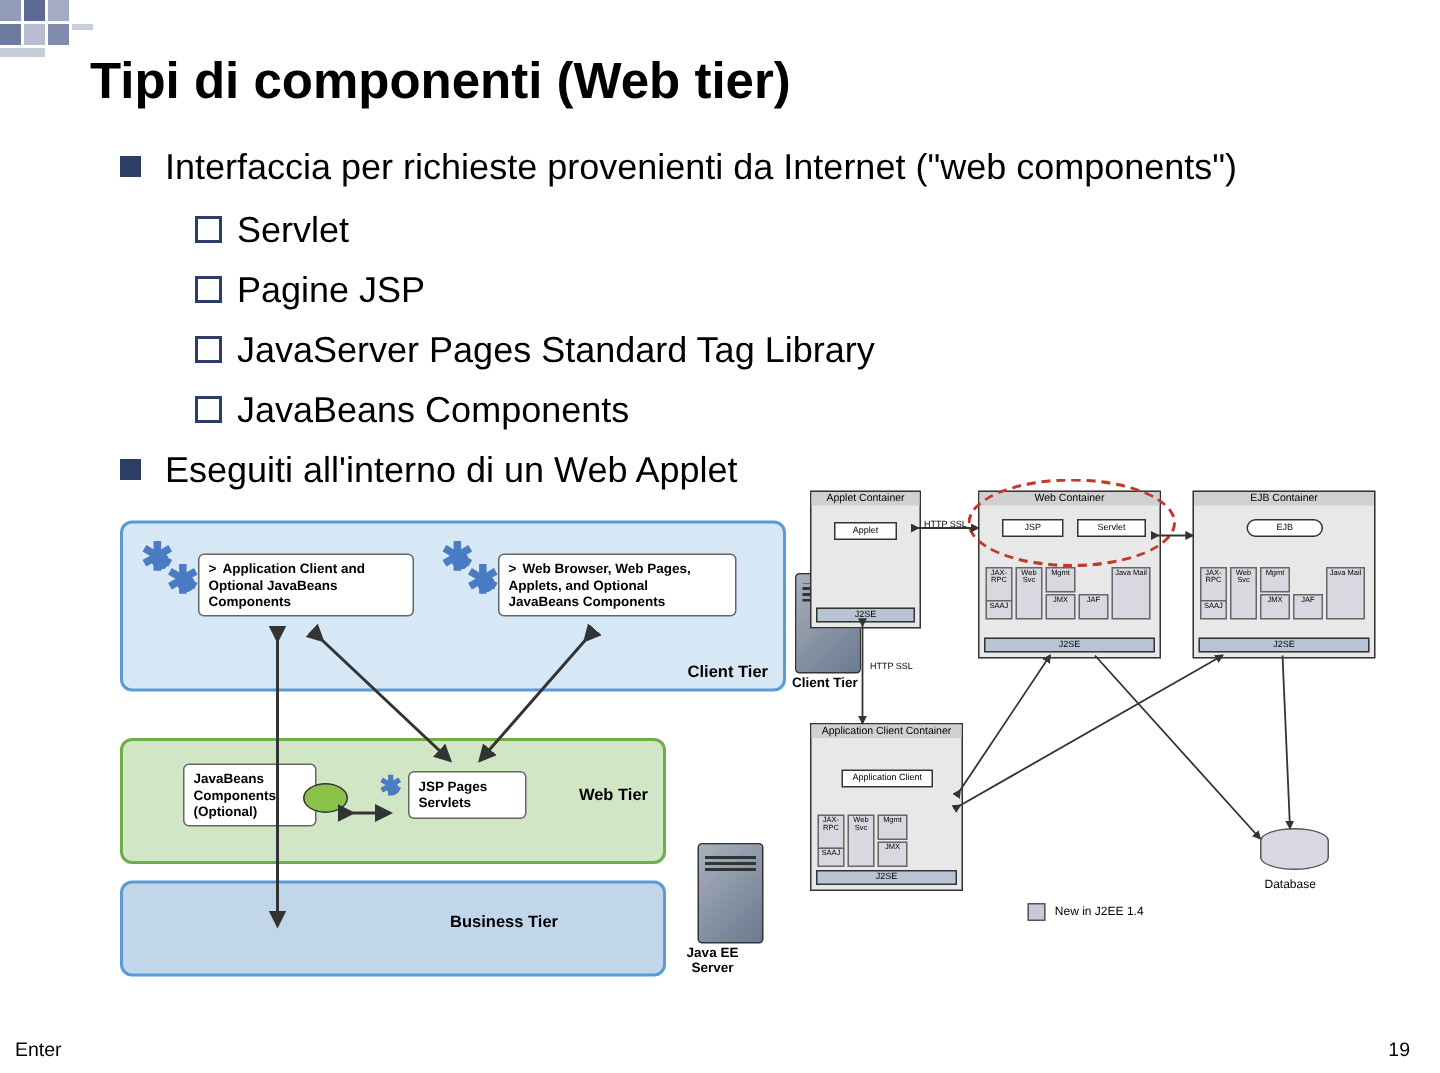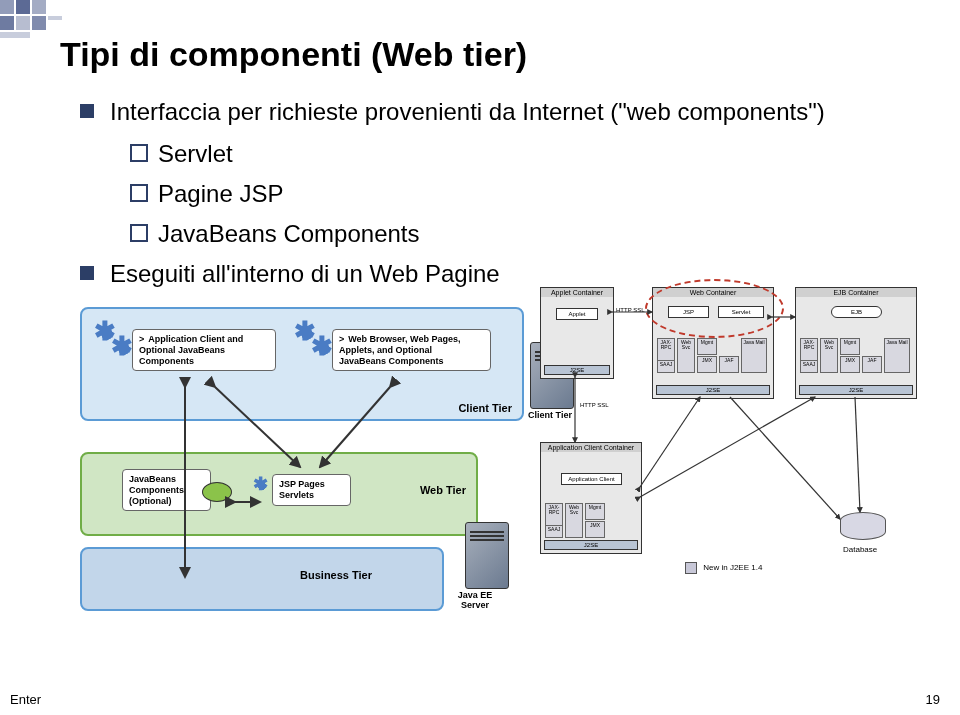--- a/index.html
+++ b/index.html
@@ -98,21 +98,20 @@
     background: #d6e7f5;
   }
   .client-tier .label { position: absolute; right: 10px; bottom: 45px; font-size: 11px; }
   .web-tier {
     left: 10px;
     top: 145px;
     width: 360px;
     height: 80px;
     border-color: #70ad47;
     background: #d0e6c4;
-    padding-left: 34px;
   }
   .web-tier .label { position: absolute; right: 10px; top: 30px; font-size: 11px; }
   .business-tier {
     left: 10px;
     top: 240px;
     width: 360px;
     height: 60px;
     border-color: #5b9bd5;
     background: #c2d6ea;
   }
@@ -251,23 +250,24 @@
 </div>
 
 <div class="content">
   <h1>Tipi di componenti (Web tier)</h1>
 
   <div class="bullet-list">
     <div class="bullet-item">Interfaccia per richieste provenienti da Internet ("web components")</div>
     <div class="sub-list">
       <div class="sub-item">Servlet</div>
       <div class="sub-item">Pagine JSP</div>
+      <div class="sub-item">JavaServer Pages Standard Tag Library</div>
       <div class="sub-item">JavaBeans Components</div>
     </div>
-    <div class="bullet-item">Eseguiti all'interno di un Web Pagine</div>
+    <div class="bullet-item">Eseguiti all'interno di un Web Applet</div>
   </div>
 
   <div class="diagram-area">
 
     <div class="diagram-left">
 
       <div class="tier-box client-tier">
         <div class="gear-icon" style="left:15px;top:15px"></div>
         <div class="gear-icon" style="left:32px;top:30px"></div>
         <div class="inner-box" style="left:50px;top:20px;width:130px">

